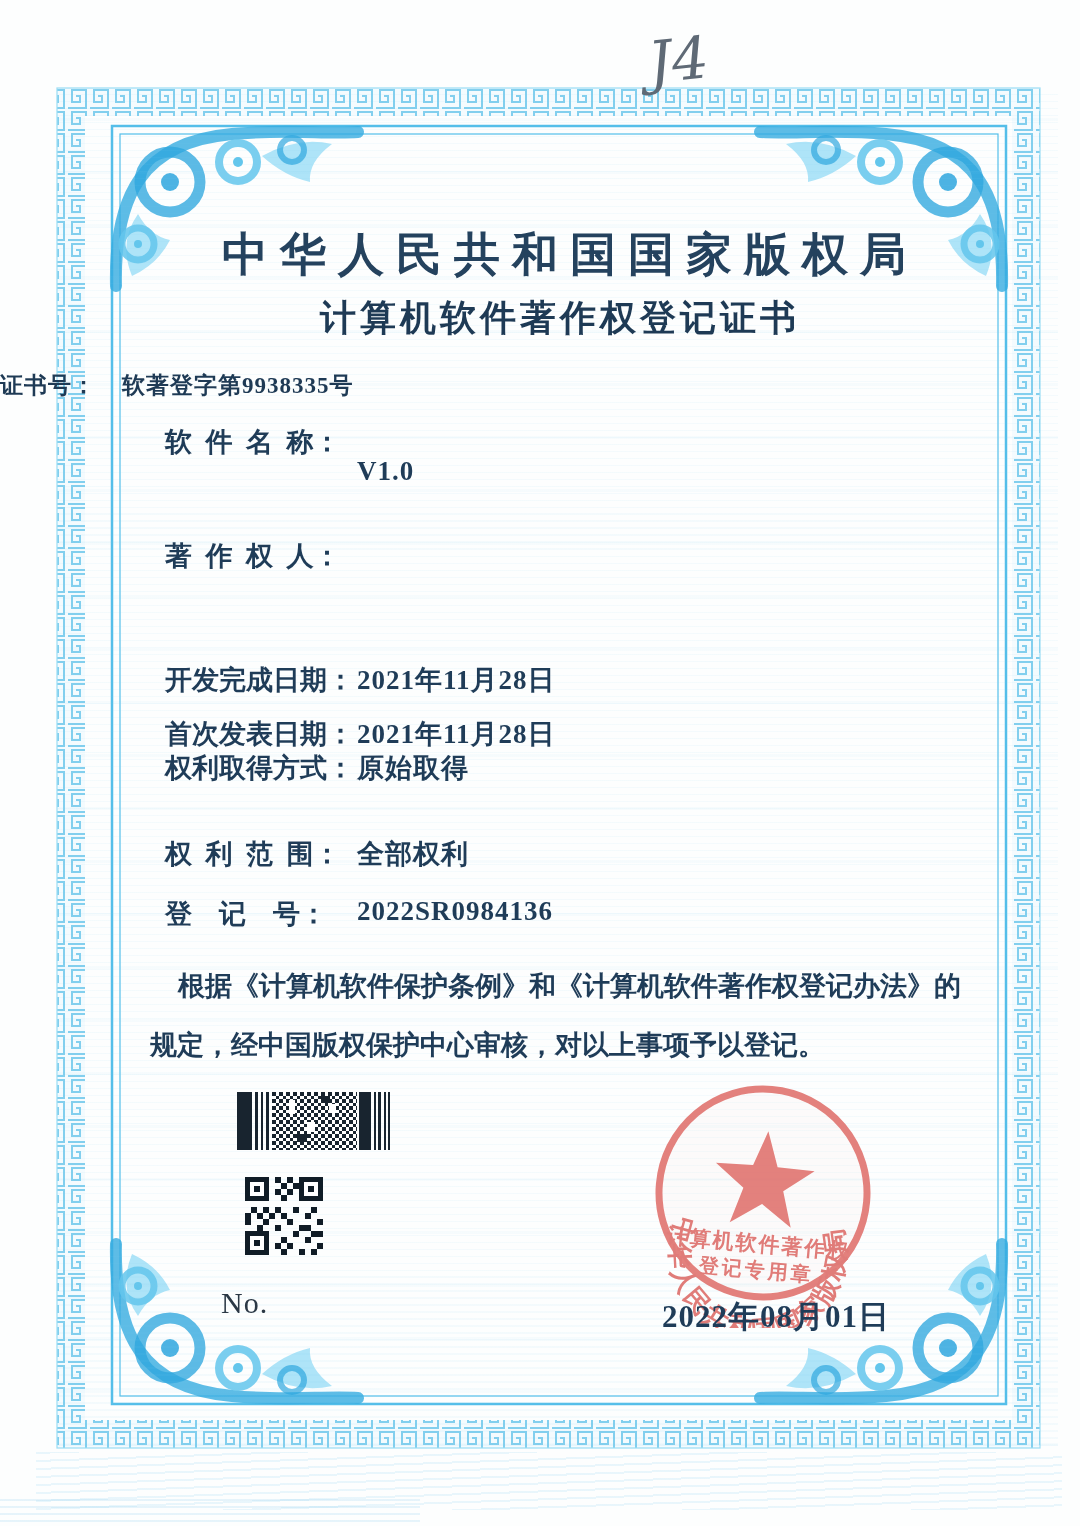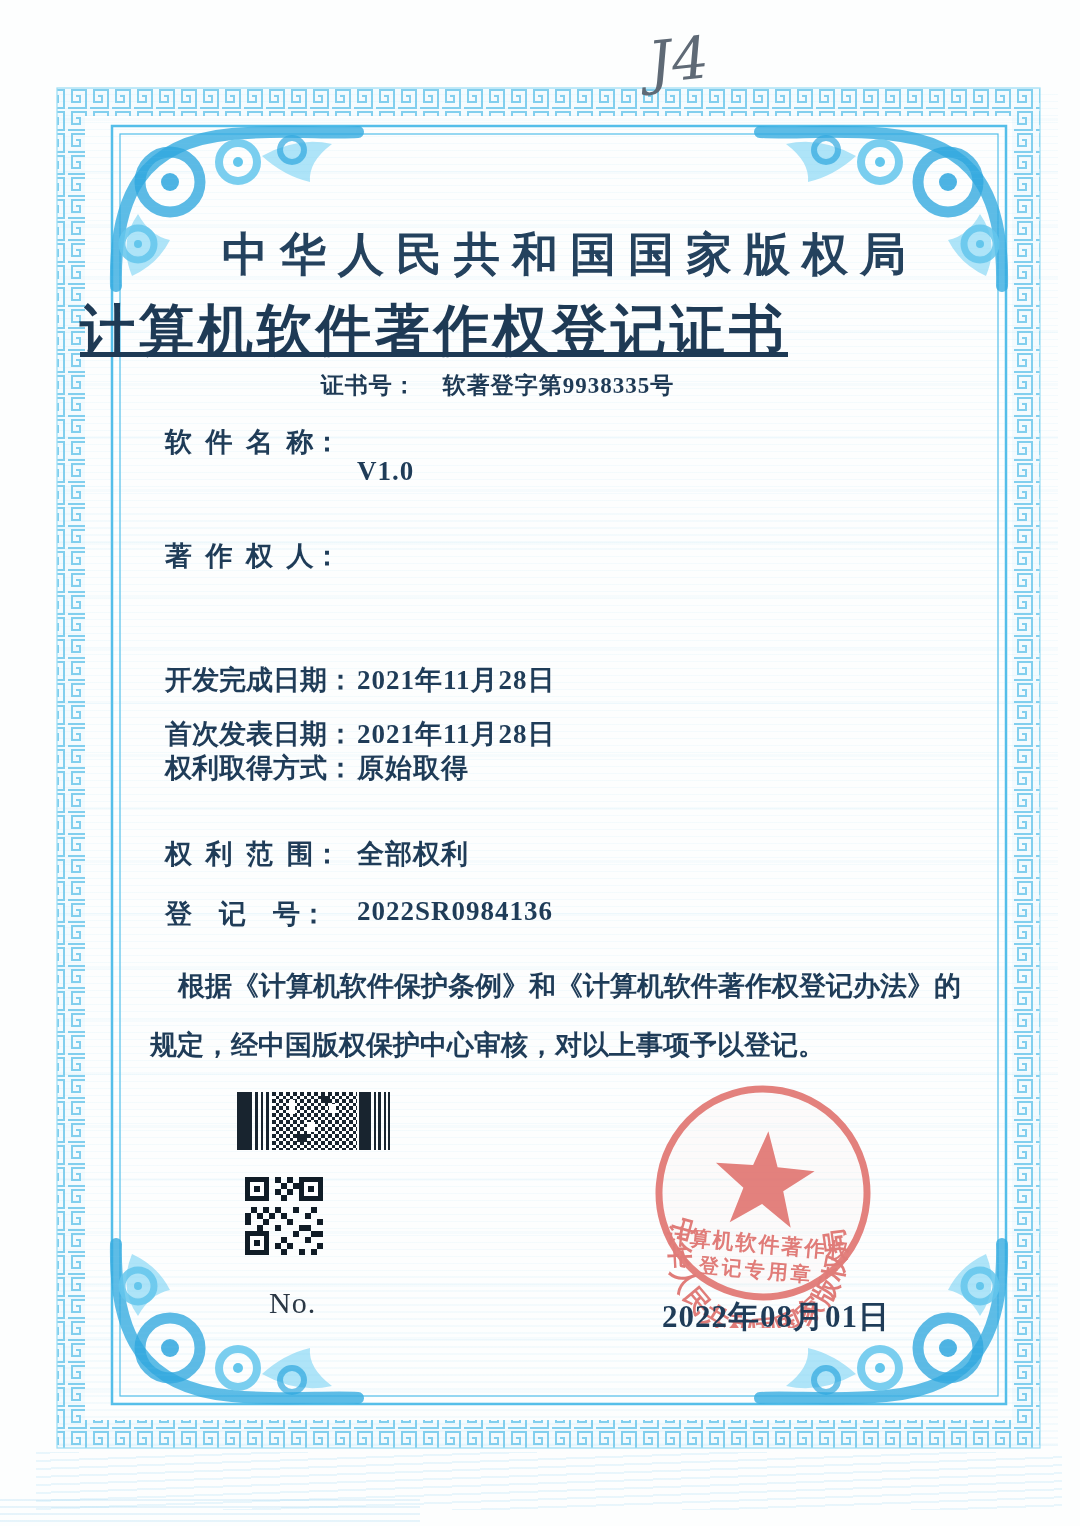--- a/index.html
+++ b/index.html
@@ -30,47 +30,46 @@
     font-family:"DejaVu Serif",serif; font-style:italic; font-weight:400;
     font-size:58px; color:#5f6a76; transform:rotate(-6deg); line-height:1;
   }
   .issuer {
     position:absolute; left:90px; top:224px; width:960px; margin:0;
     text-align:center; font-size:46px; font-weight:bold; letter-spacing:12px;
     color:#24425e;
   }
   .cert-title {
     position:absolute; left:80px; top:294px; width:960px; margin:0;
-    font-size:55px; font-weight:bold; letter-spacing:4px;
+    text-align:center; font-size:36px; font-weight:bold; letter-spacing:4px;
     color:#1e3a55;
-    text-decoration:underline;
   }
   .certno {
-    position:absolute; left:0px; top:370px; width:995px; text-align:center;
+    position:absolute; left:0px; top:370px; width:995px; text-align:left;
     font-size:23px; font-weight:bold; color:#1e3a55; letter-spacing:1px;
   }
   .certno .gap { display:inline-block; width:26px; }
   .row { position:absolute; left:0; width:936px; height:34px; }
   .row .lbl {
     position:absolute; left:165px; top:0; white-space:pre;
     font-size:27px; font-weight:bold; color:#1f3c58;
   }
   .row .val {
     position:absolute; left:357px; top:0; white-space:pre;
     font-size:27px; font-weight:bold; color:#1f3c58; letter-spacing:1px;
   }
   .statement {
     position:absolute; left:150px; width:815px;
     font-size:27px; font-weight:bold; color:#1f3c58; line-height:59px;
   }
   .statement.l1 { top:957px; text-indent:28px; }
   .statement.l2 { top:1016px; }
   .serial-label {
     position:absolute; left:221px; top:1286px;
-    font-size:30px; color:#2b3845; letter-spacing:1px;margin-left:48px;
+    font-size:30px; color:#2b3845; letter-spacing:1px;
   }
   .serial-value {
     position:absolute; left:262px; top:1280px;
     font-family:"DejaVu Sans","Liberation Sans",sans-serif;
     font-size:33px; color:rgba(201,112,117,.55); letter-spacing:3px;
   }
   .issue-date {
     position:absolute; left:662px; top:1296px;
     font-size:31px; font-weight:bold; color:#1f3c58; letter-spacing:1px;
   }

